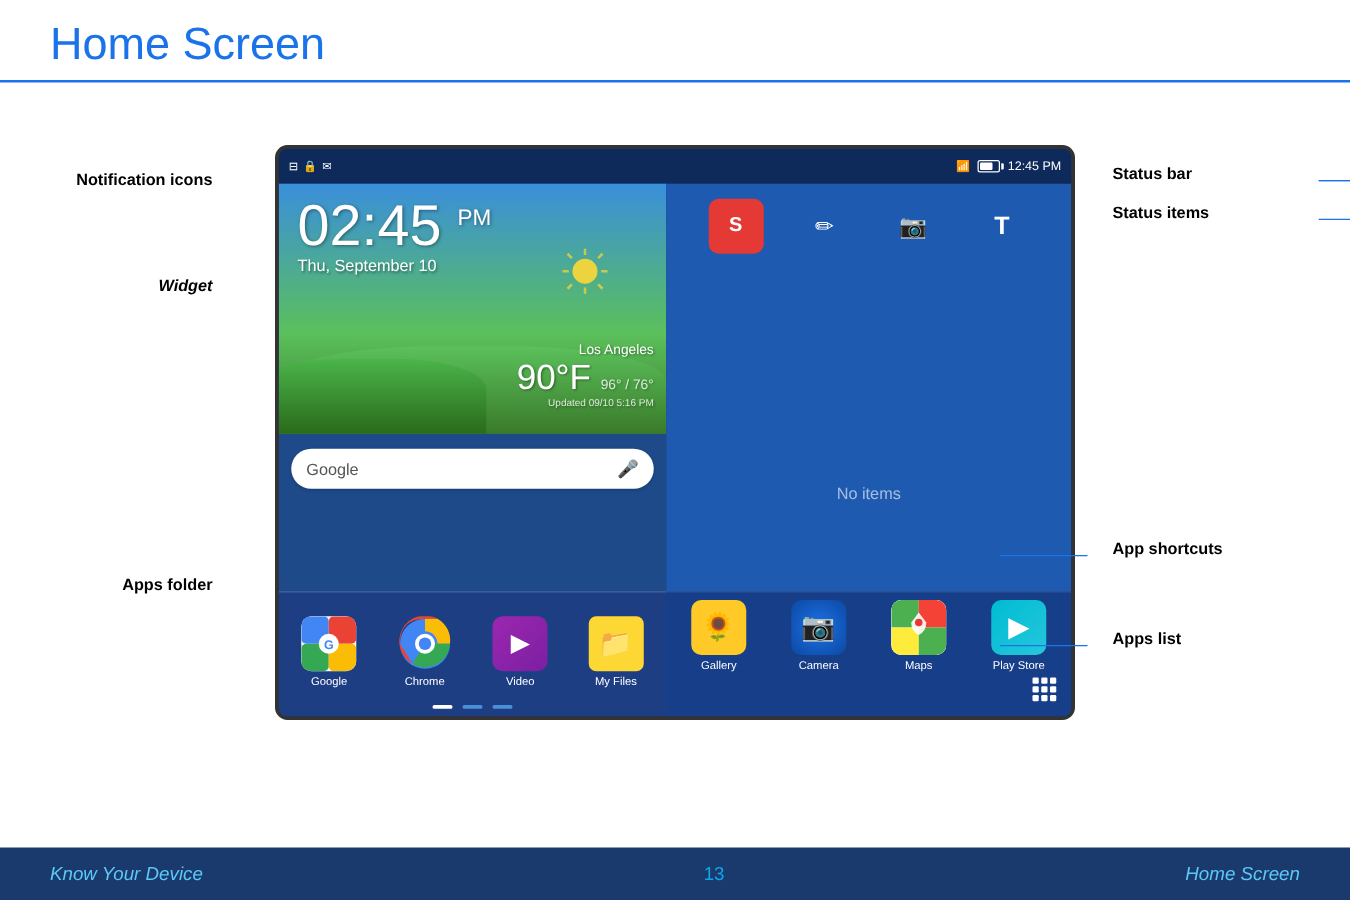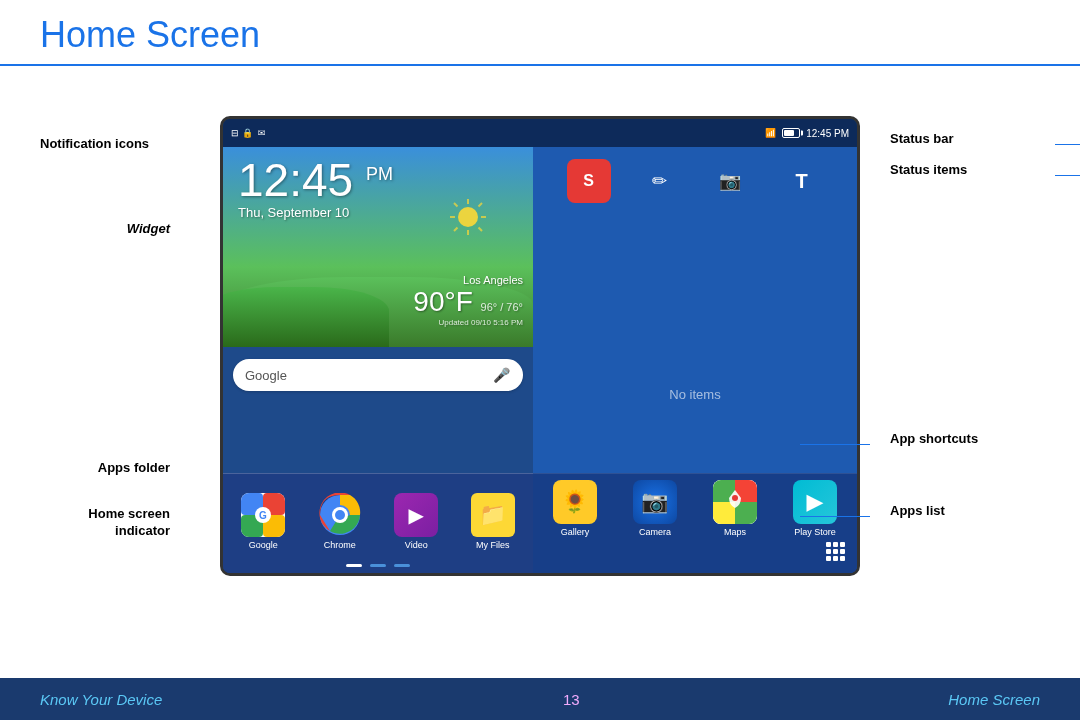--- a/index.html
+++ b/index.html
@@ -354,57 +354,53 @@
       align-items: center;
       justify-content: space-between;
       padding: 0 40px;
     }
     .footer-left {
       color: #5bc8f5;
       font-style: italic;
       font-size: 15px;
     }
     .footer-center {
-      color: #f0abfc;
+      color: #0ea5e9;
       font-size: 15px;
       margin-left: 32px;
     }
     .footer-right {
       color: #5bc8f5;
       font-style: italic;
       font-size: 15px;
     }
   </style>
 </head>
 <body>
 
 <div class="page-title">Home Screen</div>
 <div class="title-divider"></div>
 
 <div class="content-area">
 
   <div class="labels-left">
 
-    <div style="position:absolute; top:50px; left:0; text-align:left; font-size:13px; font-weight:bold; line-height:1.3; width:130px;">
+    <div style="position:absolute; top:50px; left:0; text-align:right; font-size:13px; font-weight:bold; line-height:1.3; width:130px;">
       <span>Notification
 icons</span>
     </div>
 
     <div style="position:absolute; top:135px; left:0; font-size:13px; font-weight:bold; width:130px; text-align:right;font-style:italic;">
       <span>Widget</span>
     </div>
 
     <div style="position:absolute; top:330px; left:0; font-size:13px; font-weight:bold; width:130px; text-align:right;margin-top:44px;">
       <span>Apps folder</span>
     </div>
 
-    <div style="position:absolute; top:420px; left:0; font-size:13px; font-weight:bold; width:130px; text-align:right; line-height:1.3;">
-      <span>Home screen
-indicator</span>
-    </div>
   </div>
 
   <div class="tablet-wrapper">
 
     <div style="position:absolute; top:88px; left:135px; width:90px; height:1px; background:#1a73e8;"></div>
     <div style="position:absolute; top:88px; left:135px; width:6px; height:6px; border-top:1px solid #1a73e8; border-right:1px solid #1a73e8; transform:rotate(45deg); background:transparent;"></div>
 
     <div style="position:absolute; top:165px; left:135px; width:90px; height:1px; background:#1a73e8;"></div>
 
     <div style="position:absolute; top:358px; left:135px; width:90px; height:1px; background:#1a73e8;"></div>
@@ -431,21 +427,21 @@
       </div>
 
       <div class="tablet-body">
 
         <div class="left-panel">
 
           <div class="clock-widget">
             <div class="hills"></div>
             <div class="clock-overlay">
               <div class="clock-time">
-                <span>12:45</span>
+                <span>02:45</span>
                 <span class="ampm">PM</span>
               </div>
               <div class="clock-date">Thu, September 10</div>
 
               <svg class="sun-icon" viewBox="0 0 40 40">
                 <circle cx="20" cy="20" r="10" fill="#fdd835" opacity="0.9"></circle>
                 <g stroke="#fdd835" stroke-width="2" opacity="0.7">
                   <line x1="20" y1="2" x2="20" y2="7"></line>
                   <line x1="20" y1="33" x2="20" y2="38"></line>
                   <line x1="2" y1="20" x2="7" y2="20"></line>

